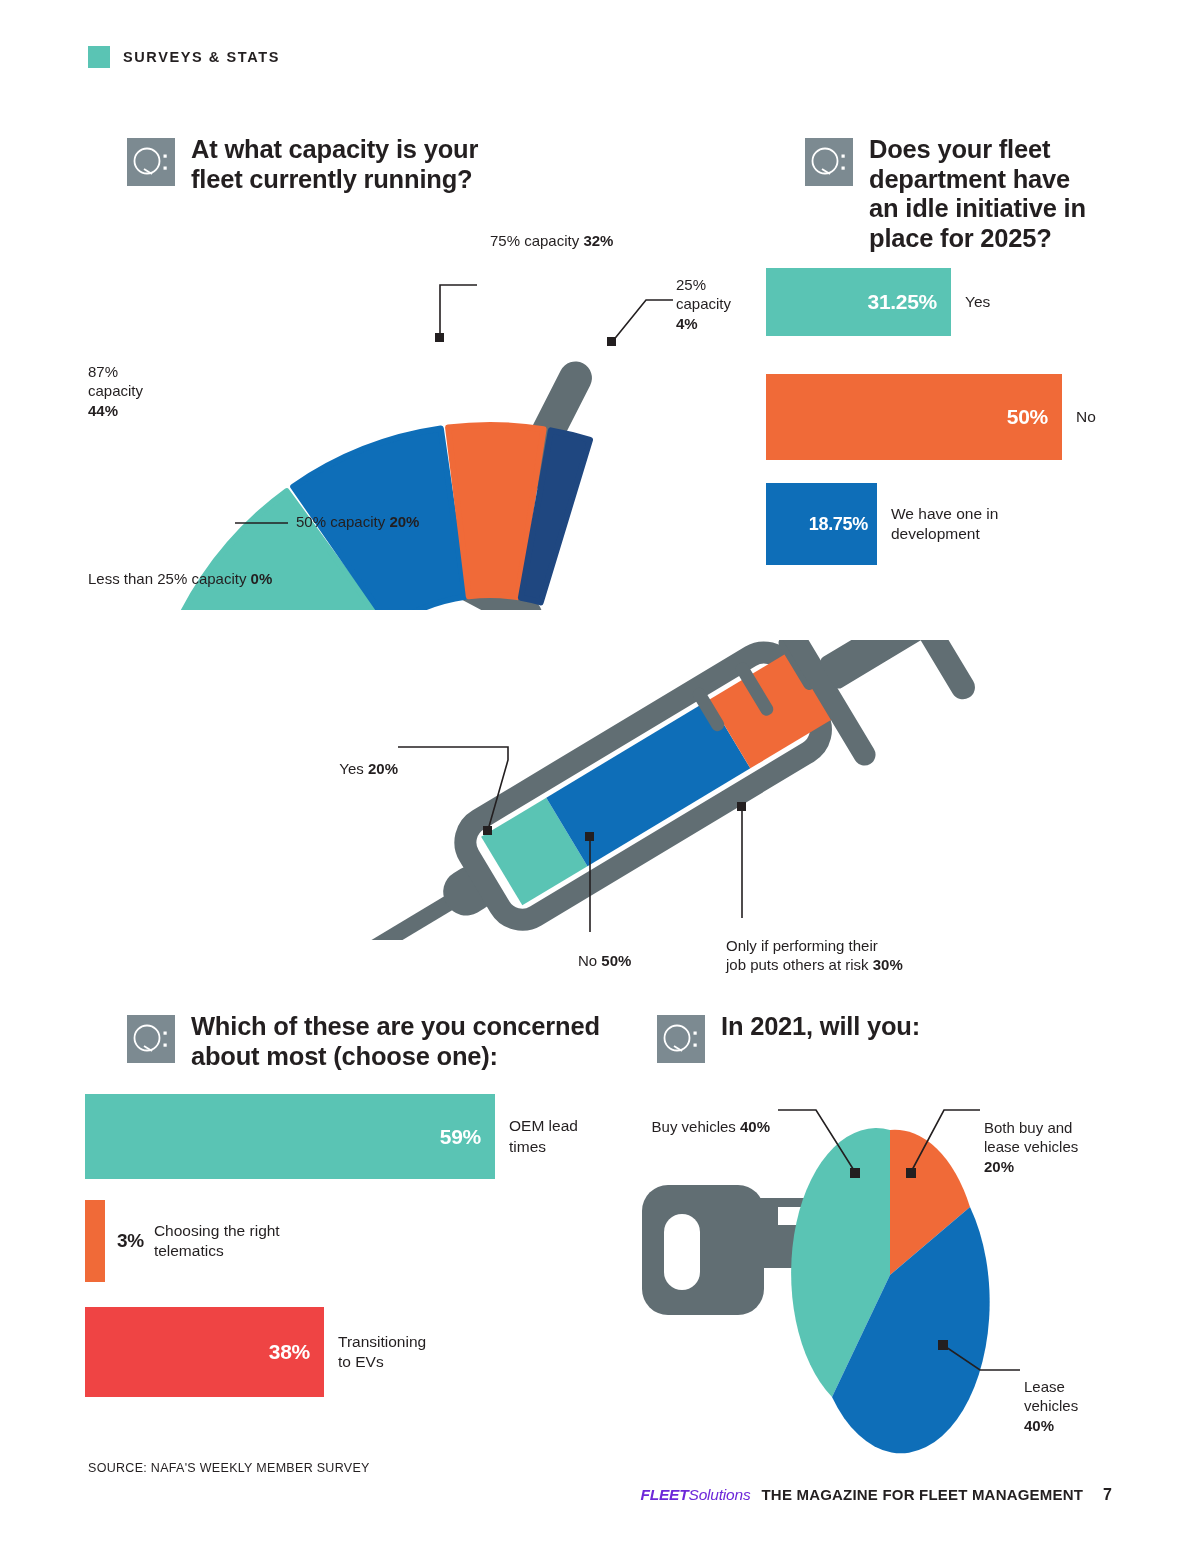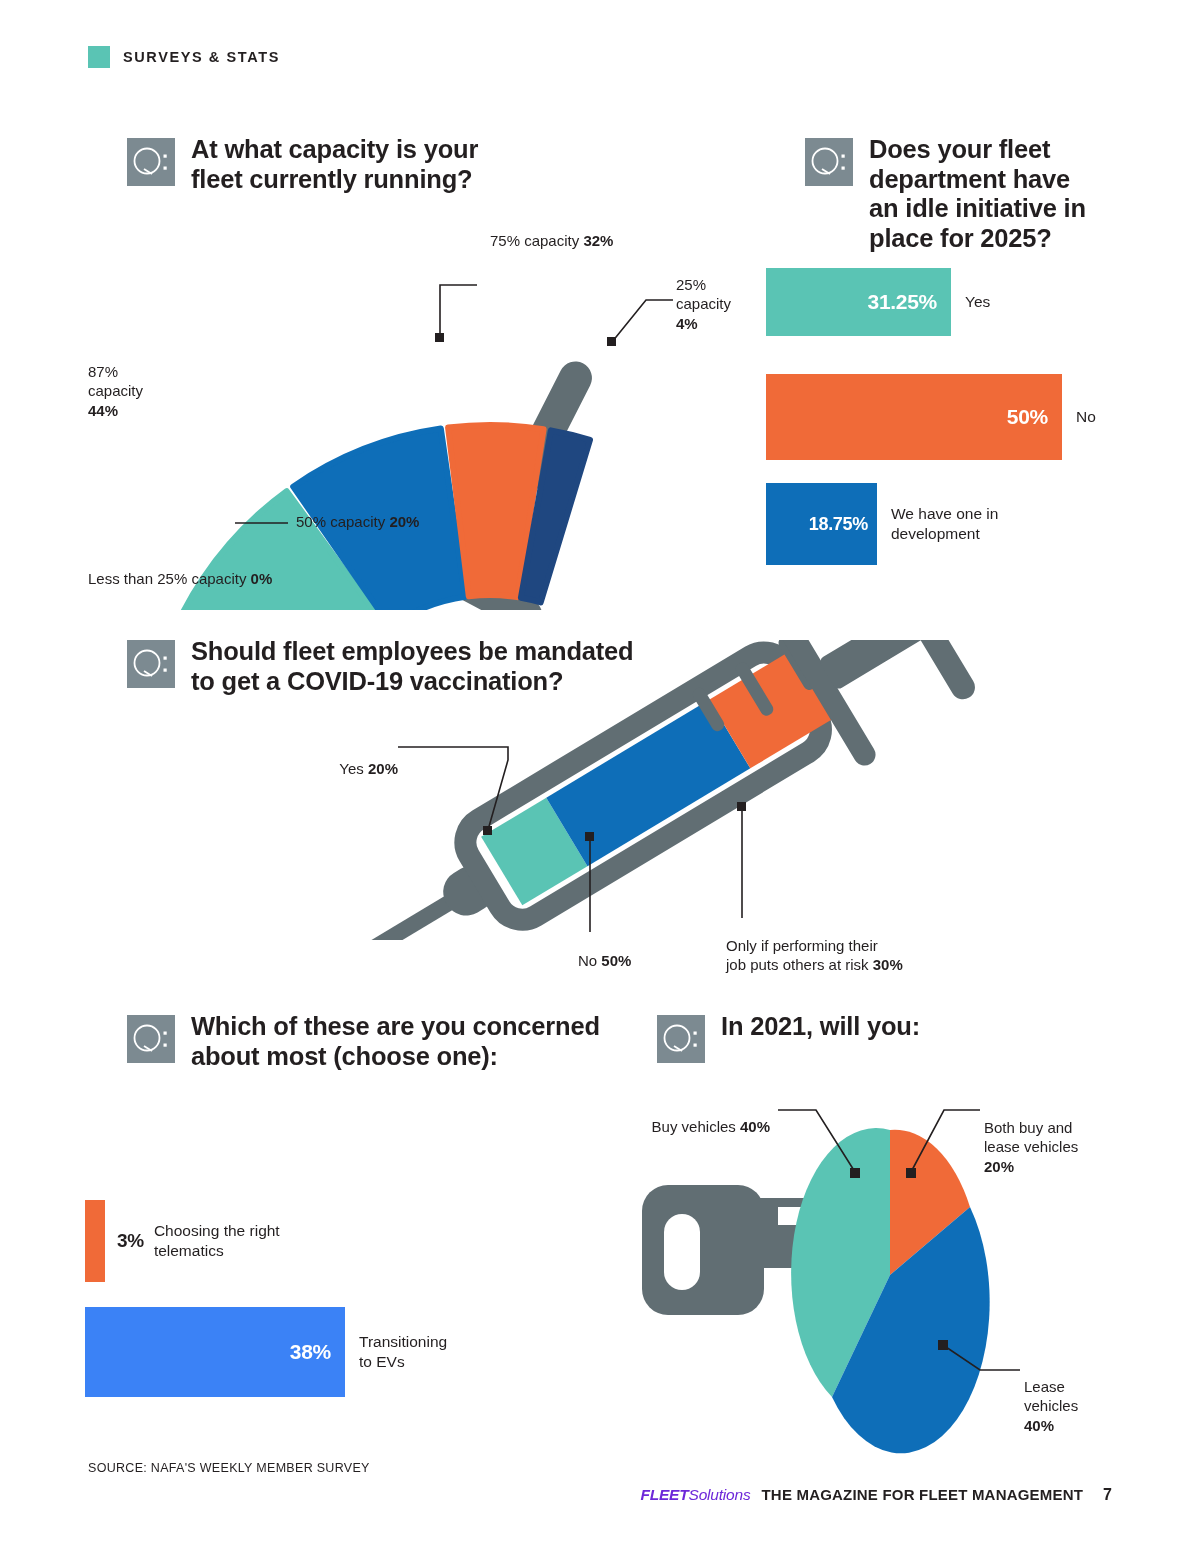--- a/index.html
+++ b/index.html
@@ -166,32 +166,20 @@
   </div>
 
   <div class="bar" style="left:766px; top:483px; height:82px;">
     <div class="bar-rect" style="width:111px; background:#0E6EB8;align-items:center;">
       <span class="bar-val" style="font-size:18px; padding-right:9px;">18.75%</span>
     </div>
     <span class="bar-cap">We have one in
 development</span>
   </div>
 
-  <div class="qhead" style="left:88px; top:640px; width:620px;">
-    <div class="qbox">
-      <svg width="48" height="48" viewBox="0 0 48 48">
-        <circle cx="20" cy="23" r="12.5" fill="none" stroke="#ffffff" stroke-width="1.8"></circle>
-        <line x1="17" y1="31" x2="25" y2="36" stroke="#ffffff" stroke-width="1.8"></line>
-        <rect x="36.5" y="16.5" width="3.2" height="3.2" fill="#ffffff"></rect>
-        <rect x="36.5" y="28.5" width="3.2" height="3.2" fill="#ffffff"></rect>
-      </svg>
-    </div>
-    <div class="qtitle">Should fleet employees be mandated
-to get a COVID-19 vaccination?</div>
-  </div>
 
   <svg class="canvas" style="left:190px; top:640px;" width="830" height="300" viewBox="0 0 830 300">
     <g transform="rotate(-31 430 160)">
 
       <rect x="62" y="152" width="178" height="16" fill="#616E73"></rect>
 
       <rect x="228" y="137" width="52" height="46" rx="22" fill="#616E73"></rect>
 
       <rect x="272" y="104" width="370" height="112" rx="26" fill="none" stroke="#616E73" stroke-width="22"></rect>
 
@@ -243,30 +231,37 @@
         <circle cx="20" cy="23" r="12.5" fill="none" stroke="#ffffff" stroke-width="1.8"></circle>
         <line x1="17" y1="31" x2="25" y2="36" stroke="#ffffff" stroke-width="1.8"></line>
         <rect x="36.5" y="16.5" width="3.2" height="3.2" fill="#ffffff"></rect>
         <rect x="36.5" y="28.5" width="3.2" height="3.2" fill="#ffffff"></rect>
       </svg>
     </div>
     <div class="qtitle">Which of these are you concerned
 about most (choose one):</div>
   </div>
 
+  <div class="bar" style="left:85px; top:1094px; height:85px;">
+    <div class="bar-rect" style="width:410px; background:#5AC4B4;">
+      <span class="bar-val">59%</span>
+    </div>
+    <span class="bar-cap">OEM lead
+times</span>
+  </div>
 
   <div class="bar" style="left:85px; top:1200px; height:82px;">
     <div class="bar-rect" style="width:20px; background:#F06A38;"></div>
     <span class="bar-val-out">3%</span>
     <span class="bar-cap" style="padding-left:10px;">Choosing the right
 telematics</span>
   </div>
 
   <div class="bar" style="left:85px; top:1307px; height:90px;">
-    <div class="bar-rect" style="width:260px; background:#3b82f6;">
+    <div class="bar-rect" style="width:239px; background:#ef4444;">
       <span class="bar-val">38%</span>
     </div>
     <span class="bar-cap">Transitioning
  to EVs</span>
   </div>
 
   <div class="qhead" style="left:618px; top:1015px; width:420px;">
     <div class="qbox">
       <svg width="48" height="48" viewBox="0 0 48 48">
         <circle cx="20" cy="23" r="12.5" fill="none" stroke="#ffffff" stroke-width="1.8"></circle>

